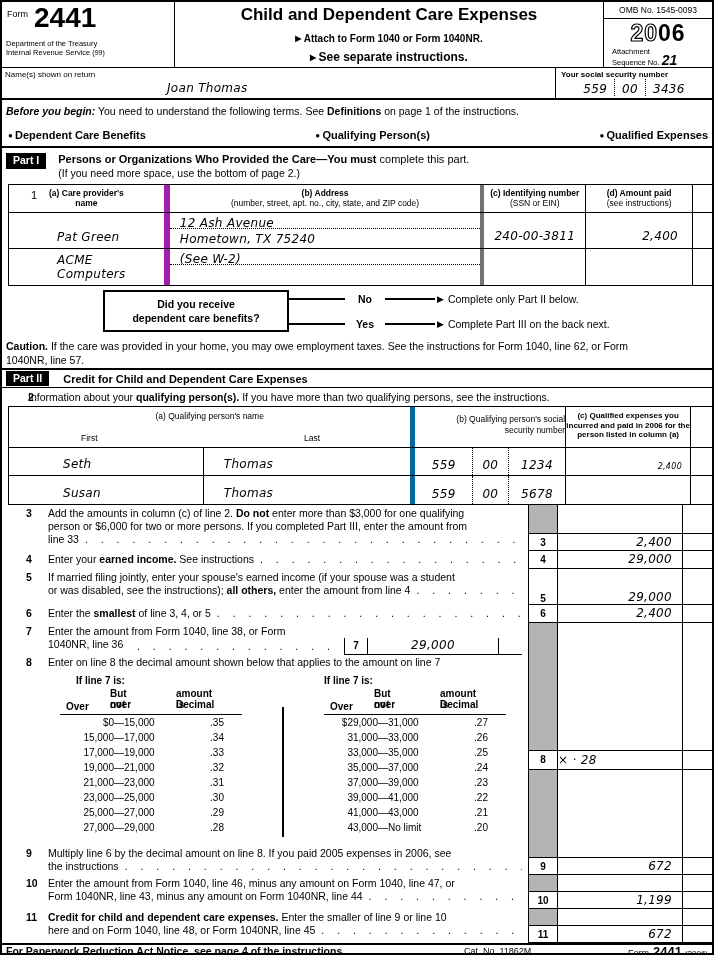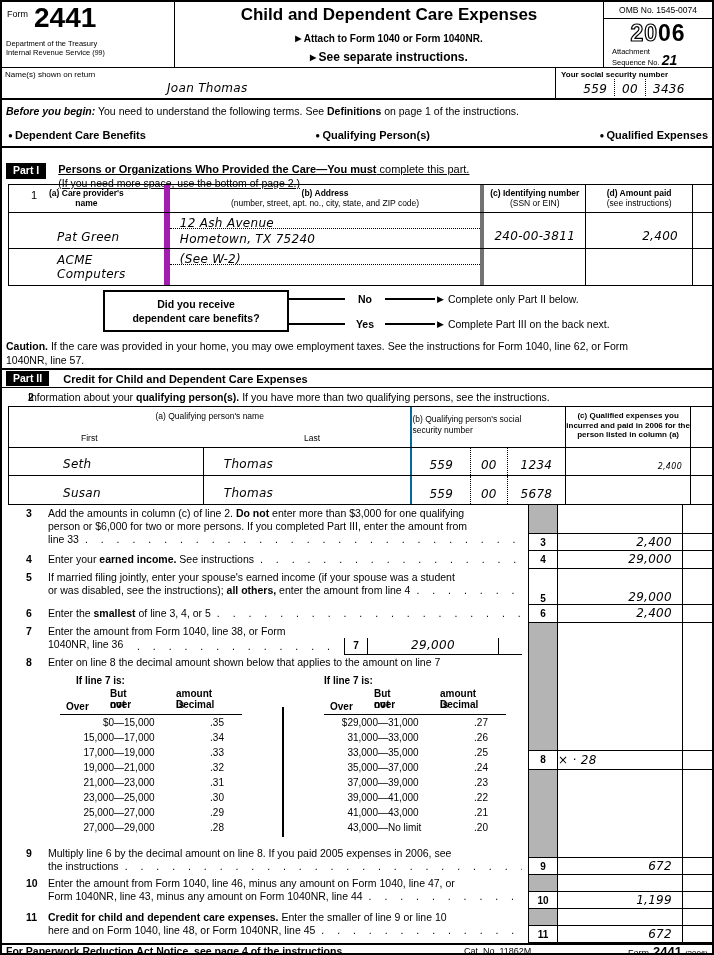--- a/index.html
+++ b/index.html
@@ -41,21 +41,21 @@
   
   .begin { height:24px; padding:5px 0 0 4px; font-size:10.5px; }
   .begin .bi { font-style:italic; font-weight:bold; }
   .bullets { height:24px; display:flex; justify-content:space-between; align-items:center;
              padding:0 4px 0 6px; border-bottom:2px solid #000; font-weight:bold; font-size:11px; }
   .bullet::before { content:"● "; font-size:8px; vertical-align:1px; }
 
   
   .partbox { background:#000; color:#fff; font-weight:bold; font-size:10.5px;
              padding:1px 7px 2px 7px; display:inline-block; }
-  .p1head { height:36px; display:flex; padding:15px 0 0 4px;text-decoration:underline; }
+  .p1head { height:36px; display:flex; padding:5px 0 0 4px; }
   .p1head .partbox { height:16px; margin-right:12px; }
   .p1-t1 { font-size:11px; }
   .p1-t2 { font-size:10.5px; margin-top:2px; }
 
   
   .ptable { margin-left:6px; width:704px; border-top:1px solid #000; border-left:1px solid #000;
             border-bottom:1px solid #000; font-size:8.5px; }
   .pt-row { display:flex; }
   .pt-head { height:28px; border-bottom:1px solid #000; text-align:center; }
   .pt-head > div { padding-top:3px; line-height:10px; }
@@ -94,21 +94,21 @@
   .p2bar .title { font-weight:bold; font-size:11px; margin-left:14px; }
   .line2row { height:18px; padding:3px 0 0 6px; }
   .line2row .n2 { font-weight:bold; display:inline-block; width:20px; padding-left:20px; }
 
   
   .qptable { margin-left:6px; width:704px; border-top:1px solid #000; border-left:1px solid #000;
              border-bottom:1px solid #000; font-size:8.5px; }
   .qp-row { display:flex; }
   .qp-head { height:41px; border-bottom:1px solid #000; }
   .qa { width:402px; position:relative; text-align:center; }
-  .qb { width:155px; border-left:2px solid #0369a1; text-align:left; }
+  .qb { width:155px; border-left:5px solid #0369a1; text-align:right; }
   .qc { width:125px; border-left:1px solid #000; text-align:center; font-size:8px; line-height:9.5px; }
   .qe { width:22px; border-left:1px solid #000; }
   .qa .topline { padding-top:4px; }
   .qa .first { position:absolute; left:72px; bottom:4px; }
   .qa .last  { position:absolute; left:295px; bottom:4px; }
   .qb { padding-top:7px; line-height:11px; }
   .qc { padding-top:4px; }
   .qp-data { height:28px; }
   .qa1 { width:194px; display:flex; align-items:flex-end; padding:0 0 4px 54px; }
   .qa2 { width:208px; border-left:1px solid #000; display:flex; align-items:flex-end; padding:0 0 4px 20px; }
@@ -203,21 +203,21 @@
         <div><span>Internal Revenue Service</span>
           <span class="h-dept-note">(99)</span></div>
       </div>
     </div>
     <div class="h-center">
       <div class="h-title">Child and Dependent Care Expenses</div>
       <div class="h-sub1 arr">Attach to Form 1040 or Form 1040NR.</div>
       <div class="h-sub2 arr">See separate instructions.</div>
     </div>
     <div class="h-right">
-      <div class="h-omb">OMB No. 1545-0074</div>
+      <div class="h-omb">OMB No. 1545-0093</div>
       <div class="h-year"><span class="outline">20</span><span>06</span></div>
       <div class="h-attach">Attachment</div>
       <div class="h-attach"><span>Sequence No.</span> <b>21</b></div>
     </div>
   </div>
 
   <div class="namerow">
     <div class="nr-left">
       <div class="nr-label">Name(s) shown on return</div>
       <div class="nr-value hw">Joan Thomas</div>

